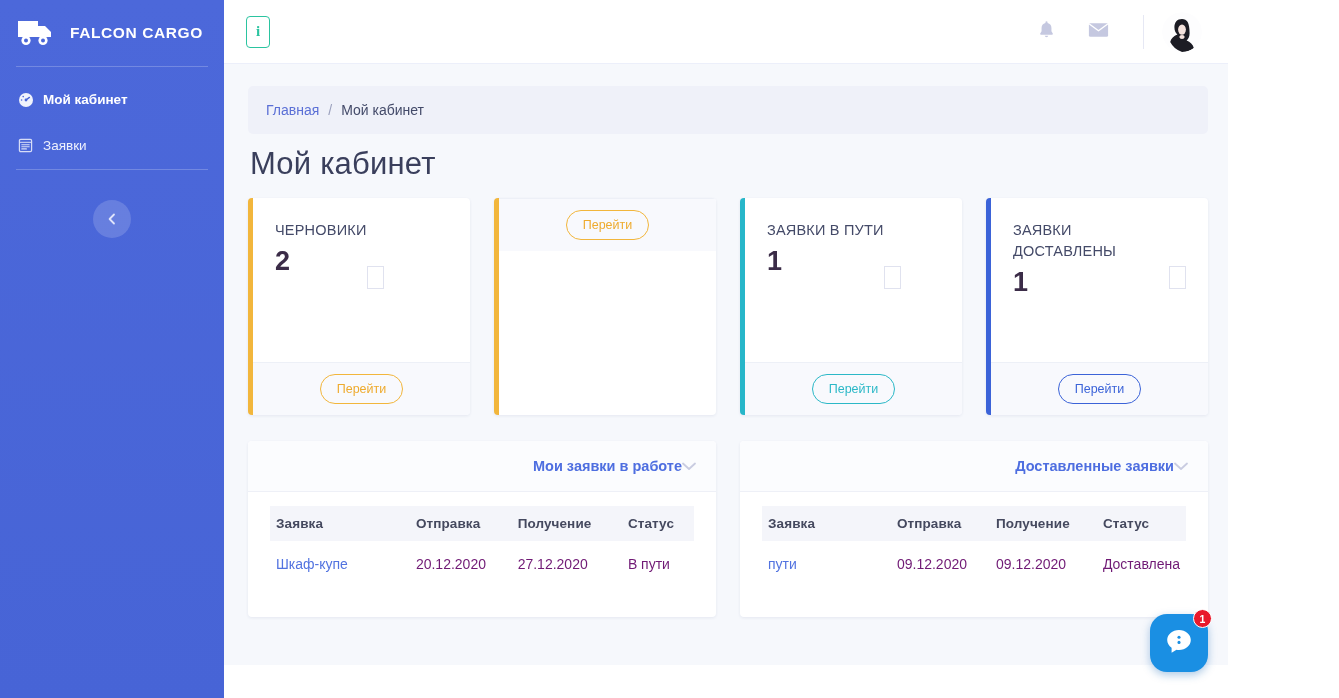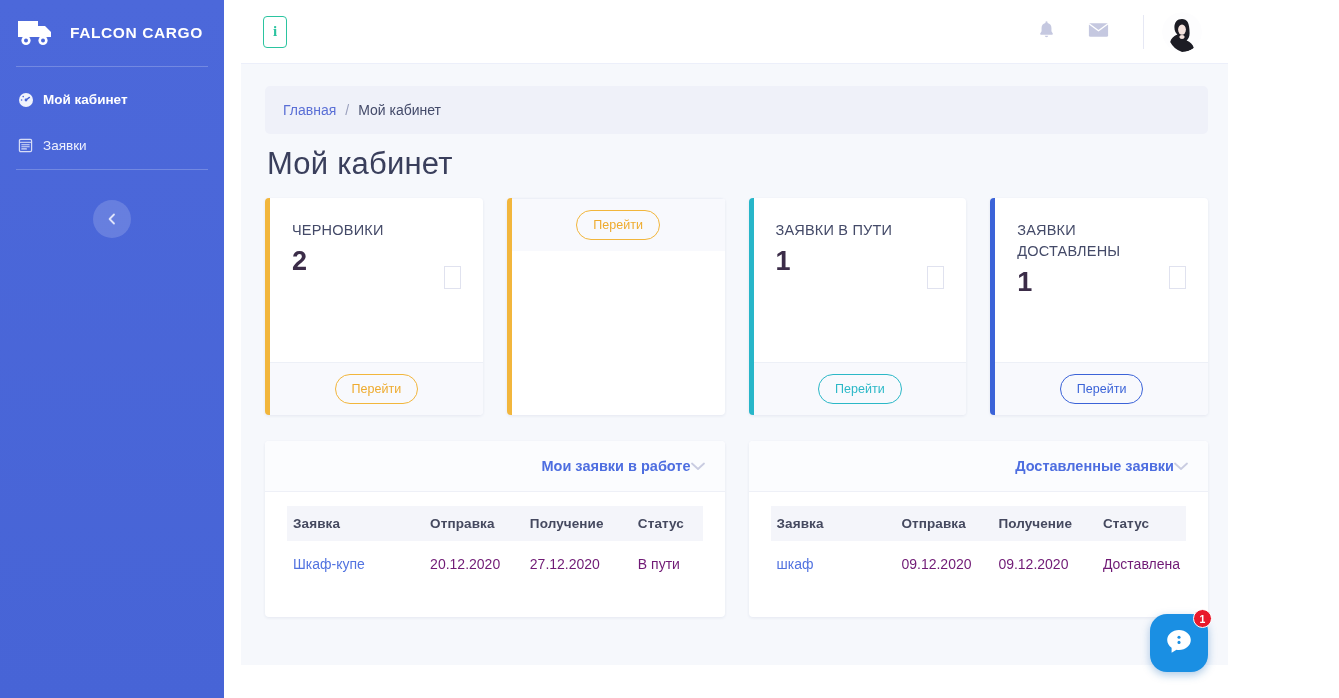--- a/index.html
+++ b/index.html
@@ -3,21 +3,21 @@
 <meta charset="utf-8">
 <title>Falcon Cargo — Мой кабинет</title>
 <style>
   * { box-sizing: border-box; margin: 0; padding: 0; }
   html, body {
     width: 1339px; height: 698px;
     overflow: hidden;
     font-family: "Liberation Sans", "DejaVu Sans", sans-serif;
     background: #ffffff;
   }
-  .app { display: flex; width: 1228px; height: 698px; position: relative; gap: 17px; }
+  .app { display: flex; width: 1228px; height: 698px; position: relative; }
 
   
   .sidebar {
     width: 224px; height: 698px;
     background: #4a66d8;
     background: linear-gradient(180deg,#4c68da 0%,#4764d6 100%);
     flex: 0 0 224px;
     position: relative;
     color: #fff;
   }
@@ -120,21 +120,21 @@
     background:#ffffff;
     border-radius: 4px;
     box-shadow: 0 1px 3px rgba(60,70,120,0.09);
     border-left: 5px solid #f0ad3c;
     display:flex; flex-direction:column;
     min-height: 217px;
     overflow:hidden;
   }
   .card-body {
     flex: 1 1 auto; padding: 22px 22px 10px 22px;
-    display:flex; justify-content:space-between;
+    display:flex; justify-content:flex-start;
   }
   .card-label {
     font-size: 14.5px; color:#444a68; letter-spacing:.2px;
     line-height: 1.45; text-transform: uppercase;
   }
   .card-value {
     font-size: 27px; font-weight: bold; color:#3b2c48;
     margin-top: 7px; line-height:1;
   }
   .card-img-ph {
@@ -422,21 +422,21 @@
               <thead>
                 <tr>
                   <th class="col-a">Заявка</th>
                   <th class="col-b">Отправка</th>
                   <th class="col-c">Получение</th>
                   <th>Статус</th>
                 </tr>
               </thead>
               <tbody>
                 <tr>
-                  <td class="link">шкаф</td>
+                  <td class="link">пути</td>
                   <td>09.12.2020</td>
                   <td>09.12.2020</td>
                   <td>Доставлена</td>
                 </tr>
               </tbody>
             </table>
           </div>
         </div>
 
       </div>

